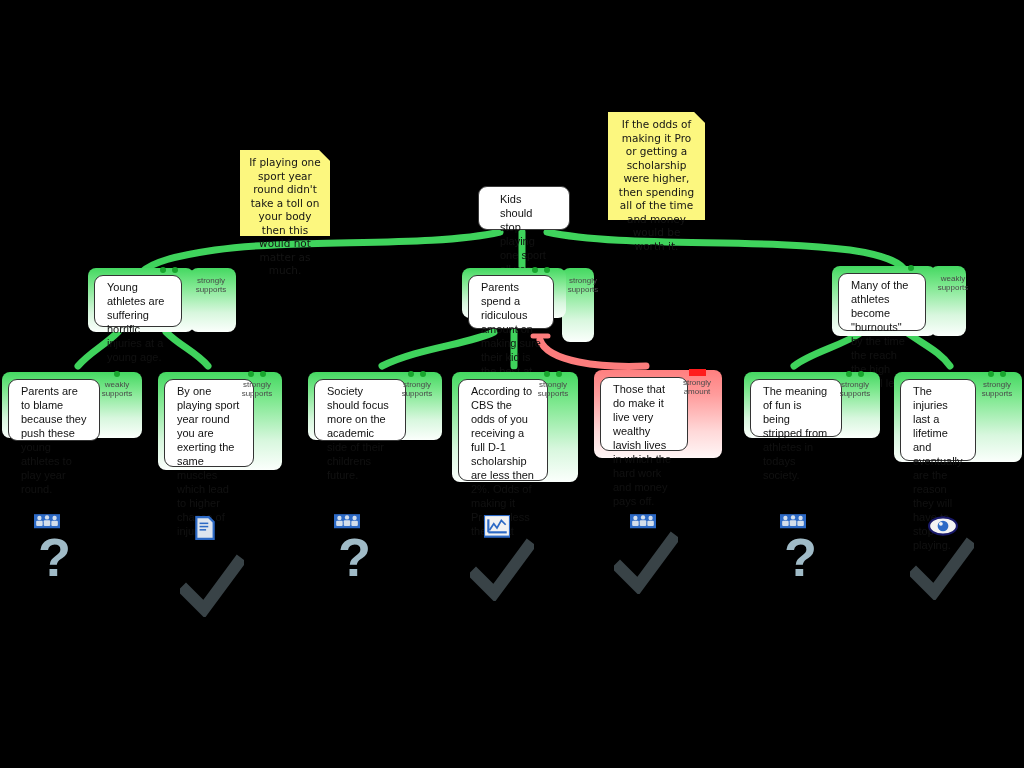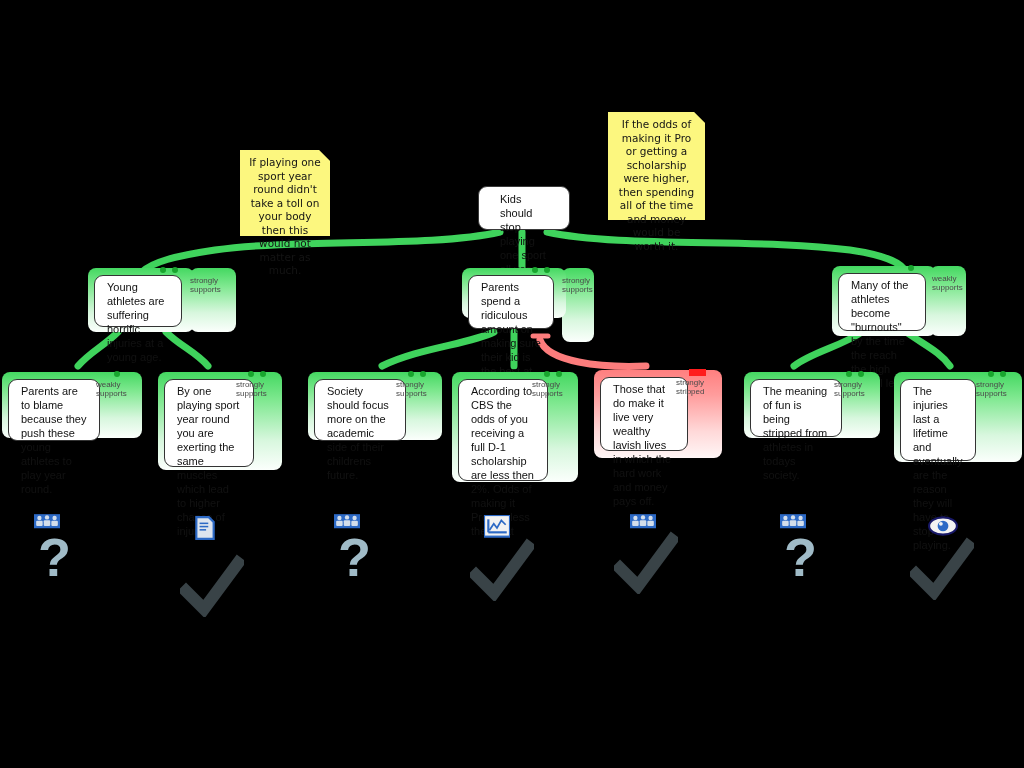--- a/index.html
+++ b/index.html
@@ -24,21 +24,21 @@
   
   .card{position:absolute;box-sizing:border-box;border-radius:8px;}
   .card.green{background:linear-gradient(#44d861 0%, #7ee88f 28%, #d8f7de 70%, #fbfffc 100%);}
   .card.red{background:linear-gradient(#ff7f7f 0%, #ff9c9c 28%, #ffd9d9 70%, #fff6f6 100%);}
   .card .inner{
     position:absolute;left:6px;top:7px;background:#fff;border:1px solid #333;
     border-radius:9px;box-sizing:border-box;padding:4px 12px;
     font-size:11px;line-height:14px;color:#111;
   }
   .card .strength{
-    position:absolute;right:4px;top:8px;width:42px;
+    position:absolute;right:4px;top:8px;width:42px;text-align:center;
     font-size:8px;line-height:9px;color:#4a4a4a;
   }
   .dots{position:absolute;right:4px;width:42px;text-align:center;top:-9px;}
   .dot{display:inline-block;width:6px;height:6px;border-radius:50%;background:#19a52e;margin:0 1px;}
   .bar{display:inline-block;width:17px;height:7px;background:#ff1d1d;}
 
   
   .note{
     position:absolute;background:#fcf77f;box-sizing:border-box;
     padding:6px 8px;font-size:10.5px;line-height:13.5px;color:#141414;
@@ -189,21 +189,21 @@
     <div class="strength">strongly supports</div>
   </div>
 
   <div class="card red" style="left:594px;top:370px;width:128px;height:88px;">
     <div class="dots" style="top:-8px;">
       <span class="bar"></span>
     </div>
     <div class="inner" style="width:88px;height:74px;">
       <span>Those that do make it live very wealthy lavish lives in which the hard work and money pays off.</span>
     </div>
-    <div class="strength">strongly stripped</div>
+    <div class="strength">strongly amount</div>
   </div>
 
   <div class="card green" style="left:744px;top:372px;width:136px;height:66px;">
     <div class="dots">
       <span class="dot"></span>
       <span class="dot"></span>
     </div>
     <div class="inner" style="width:92px;height:58px;">
       <span>The meaning of fun is being stripped from athletes in todays society.</span>
     </div>

